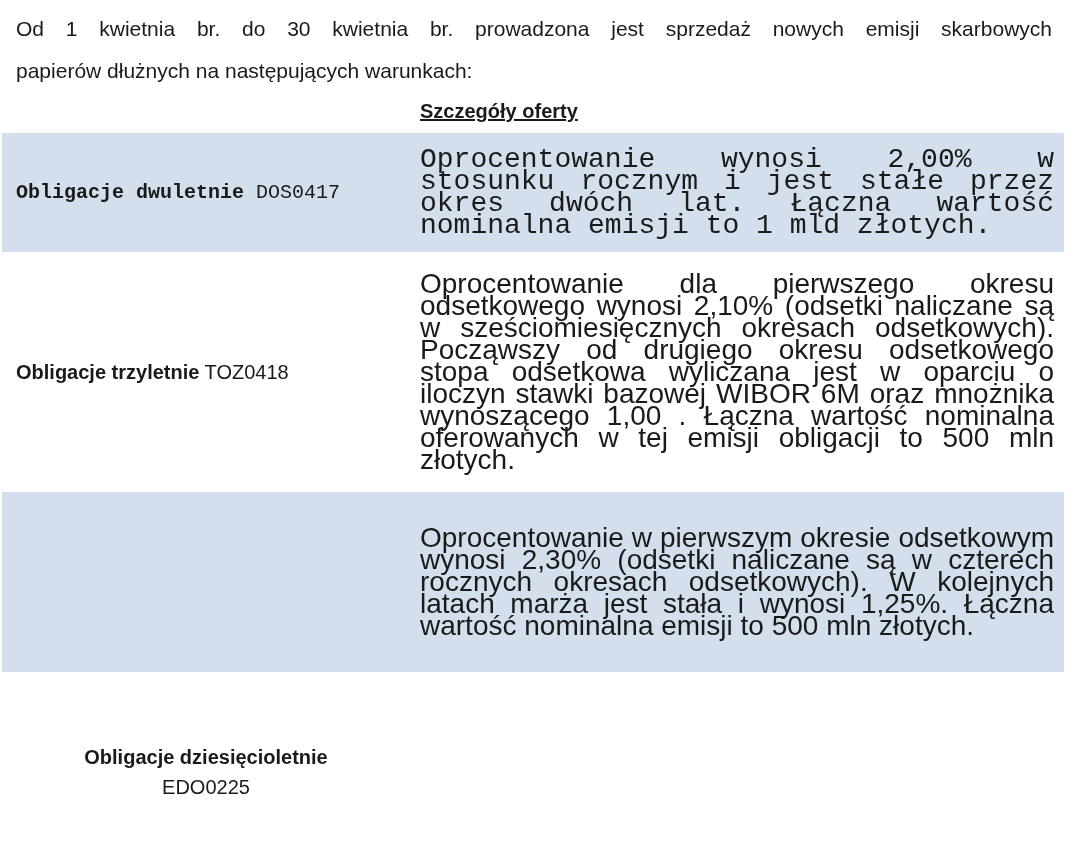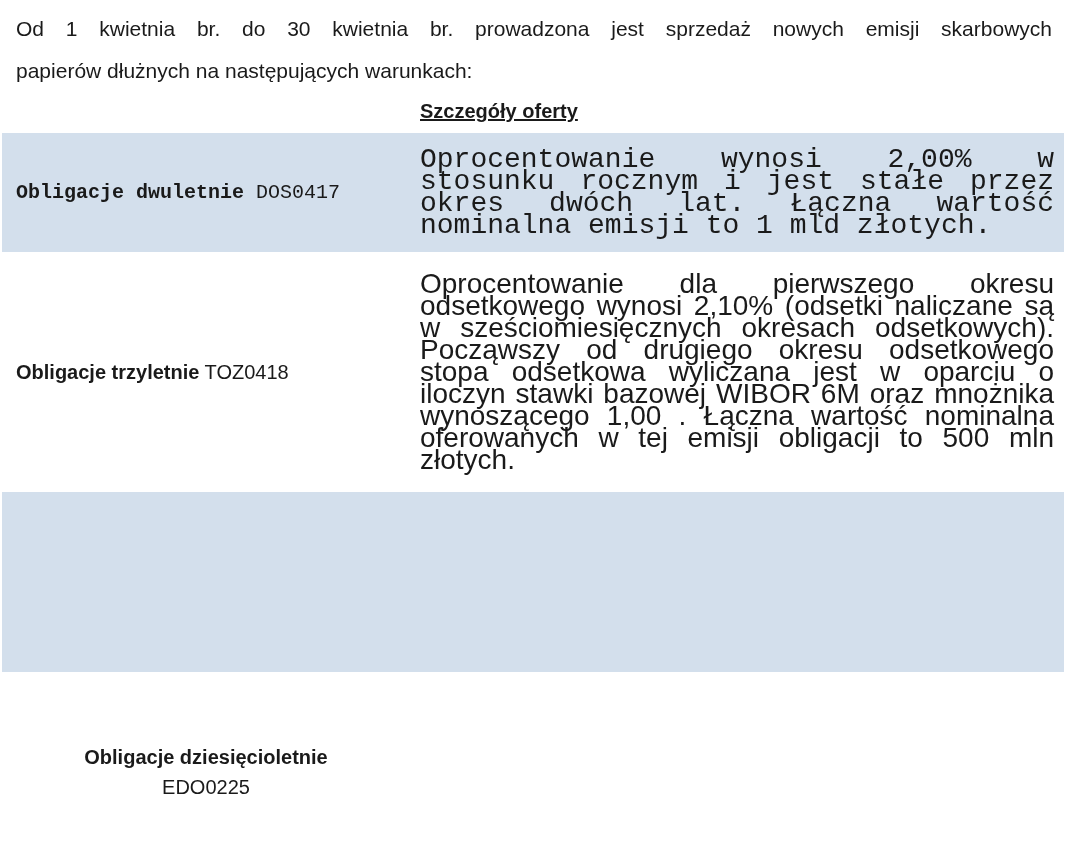--- a/index.html
+++ b/index.html
@@ -115,20 +115,21 @@
 
 <div class="row" id="row-1">
   <div class="left">
     <b>Obligacje trzyletnie</b>
     <span>TOZ0418</span>
   </div>
   <div class="right">Oprocentowanie dla pierwszego okresu odsetkowego wynosi 2,10% (odsetki naliczane są w sześciomiesięcznych okresach odsetkowych). Począwszy od drugiego okresu odsetkowego stopa odsetkowa wyliczana jest w oparciu o iloczyn stawki bazowej WIBOR 6M oraz mnożnika wynoszącego 1,00 . Łączna wartość nominalna oferowanych w tej emisji obligacji to 500 mln złotych.</div>
 </div>
 
 <div class="row shaded" id="row-2">
+  <div class="right">Oprocentowanie w pierwszym okresie odsetkowym wynosi 2,30% (odsetki naliczane są w czterech rocznych okresach odsetkowych). W kolejnych latach marża jest stała i wynosi 1,25%. Łączna wartość nominalna emisji to 500 mln złotych.</div>
 </div>
 
 <div class="row" id="row-3">
   <div class="left">
     <b>Obligacje dziesięcioletnie</b><br>
     <span>EDO0225</span>
   </div>
 </div>
 
 </body></html>

